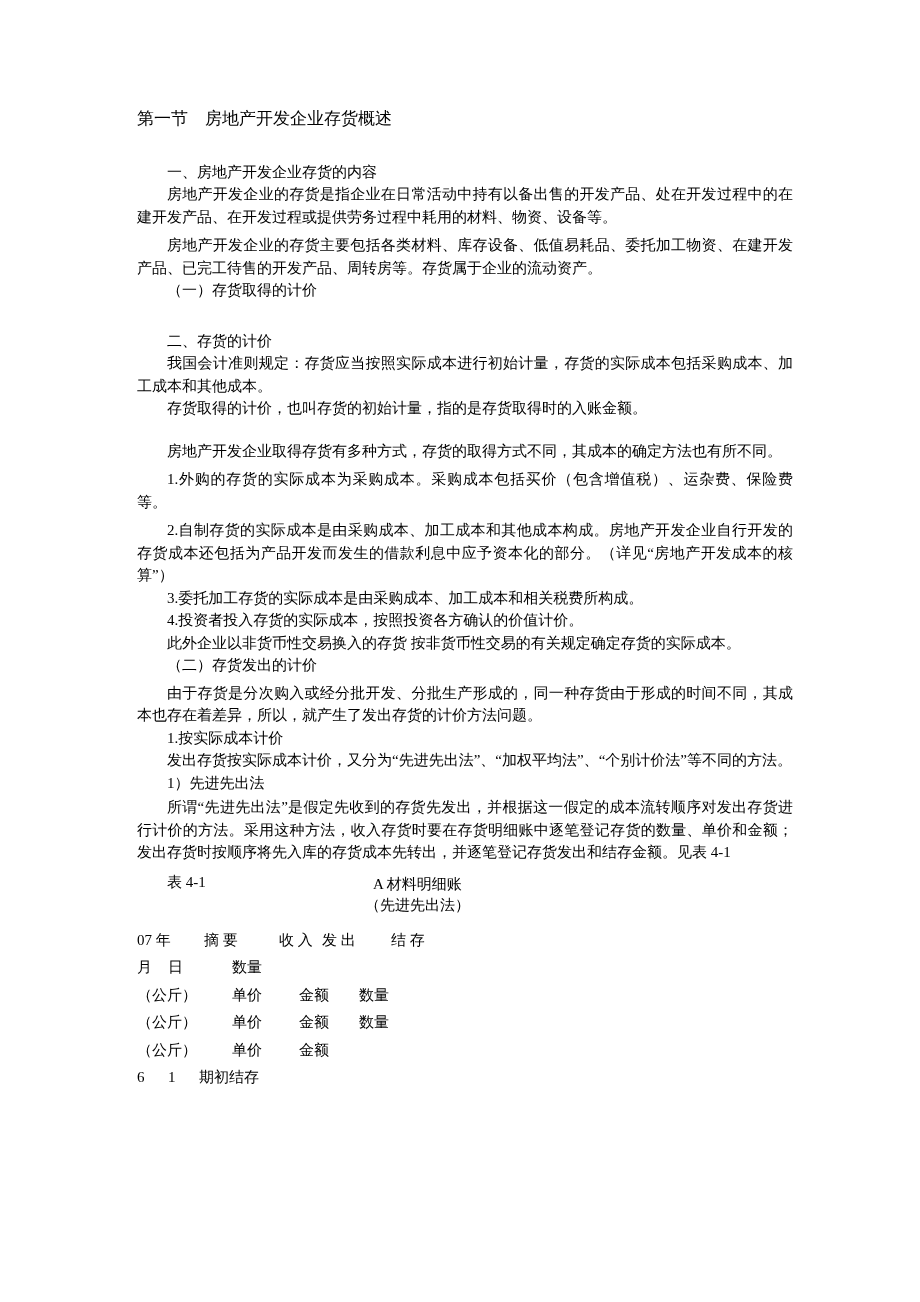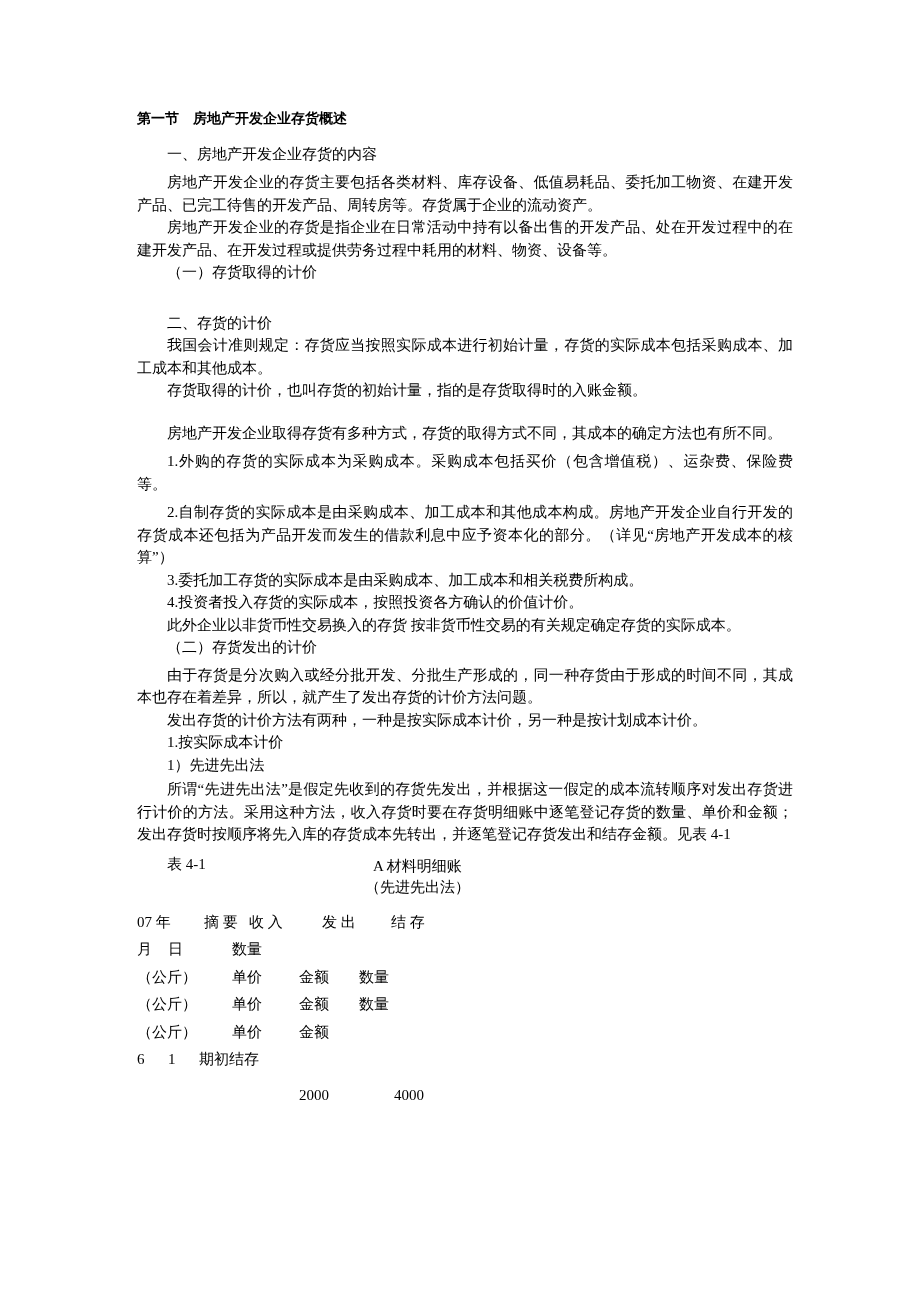--- a/index.html
+++ b/index.html
@@ -5,23 +5,23 @@
   html,body{margin:0;padding:0;background:#ffffff;}
   body{
     width:920px;height:1302px;position:relative;
     font-family:"Liberation Serif","DejaVu Serif",serif;
     color:#000000;
   }
   .content{
     position:absolute;left:137px;top:108px;width:656px;
     font-size:15px;line-height:22.5px;
   }
-  .doc-title{margin:0;font-weight:bold;font-size:14px;}
+  .doc-title{margin:0;font-weight:normal;font-size:17px;}
   .para{margin:0;text-indent:30px;text-align:justify;}
-  .mt30{margin-top:12px}
+  .mt30{margin-top:30px}
   .mt28{margin-top:28px}
   .mt7{margin-top:20px}
   .mt6{margin-top:6px}
   .mt5{margin-top:5px}
   .mt2{margin-top:2px}
   .tblhead{position:relative;height:23px;margin-top:7px;}
   .tblhead .lbl{position:absolute;left:30px;top:0;white-space:pre;}
   .tblhead .ttl{position:absolute;left:236px;top:2px;white-space:pre;}
   .subtitle{position:relative;height:23px;text-align:center;}
   .subtitle span{position:absolute;left:228px;top:0;white-space:pre;}
@@ -31,52 +31,52 @@
   .lrow.amounts{margin-top:8px;}
 </style>
 </head>
 <body>
 
 <div class="content">
 
   <p class="doc-title">第一节　房地产开发企业存货概述</p>
 
   <p class="para mt30">一、房地产开发企业存货的内容</p>
+  <p class="para">房地产开发企业的存货是指企业在日常活动中持有以备出售的开发产品、处在开发过程中的在建开发产品、在开发过程或提供劳务过程中耗用的材料、物资、设备等。</p>
   <p class="para mt6">房地产开发企业的存货主要包括各类材料、库存设备、低值易耗品、委托加工物资、在建开发产品、已完工待售的开发产品、周转房等。存货属于企业的流动资产。</p>
-  <p class="para">房地产开发企业的存货是指企业在日常活动中持有以备出售的开发产品、处在开发过程中的在建开发产品、在开发过程或提供劳务过程中耗用的材料、物资、设备等。</p>
 
   <p class="para">（一）存货取得的计价</p>
   <p class="para mt28">二、存货的计价</p>
   <p class="para">我国会计准则规定：存货应当按照实际成本进行初始计量，存货的实际成本包括采购成本、加工成本和其他成本。</p>
   <p class="para">存货取得的计价，也叫存货的初始计量，指的是存货取得时的入账金额。</p>
   <p class="para mt7">房地产开发企业取得存货有多种方式，存货的取得方式不同，其成本的确定方法也有所不同。</p>
   <p class="para mt6">1.外购的存货的实际成本为采购成本。采购成本包括买价（包含增值税）、运杂费、保险费等。</p>
   <p class="para mt6">2.自制存货的实际成本是由采购成本、加工成本和其他成本构成。房地产开发企业自行开发的存货成本还包括为产品开发而发生的借款利息中应予资本化的部分。（详见“房地产开发成本的核算”）</p>
   <p class="para">3.委托加工存货的实际成本是由采购成本、加工成本和相关税费所构成。</p>
   <p class="para">4.投资者投入存货的实际成本，按照投资各方确认的价值计价。</p>
   <p class="para">此外企业以非货币性交易换入的存货 按非货币性交易的有关规定确定存货的实际成本。</p>
   <p class="para">（二）存货发出的计价</p>
   <p class="para mt5">由于存货是分次购入或经分批开发、分批生产形成的，同一种存货由于形成的时间不同，其成本也存在着差异，所以，就产生了发出存货的计价方法问题。</p>
-  <p class="para">发出存货的计价方法有两种，一种是按实际成本计价，另一种是按计划成本计价。</p>
   <p class="para">1.按实际成本计价</p>
+  <p class="para">发出存货按实际成本计价，又分为“先进先出法”、“加权平均法”、“个别计价法”等不同的方法。</p>
   <p class="para">1）先进先出法</p>
   <p class="para mt2">所谓“先进先出法”是假定先收到的存货先发出，并根据这一假定的成本流转顺序对发出存货进行计价的方法。采用这种方法，收入存货时要在存货明细账中逐笔登记存货的数量、单价和金额；发出存货时按顺序将先入库的存货成本先转出，并逐笔登记存货发出和结存金额。见表 4-1</p>
 
   <div class="tblhead">
     <span class="lbl">表 4-1</span>
     <span class="ttl">A 材料明细账</span>
   </div>
   <div class="subtitle">
     <span>（先进先出法）</span>
   </div>
 
   <div class="lrow first">
     <span style="left:0">07 年</span>
     <span style="left:67px">摘 要</span>
-    <span style="left:112px">收 入</span>
+    <span style="left:142px">收 入</span>
     <span style="left:185px">发 出</span>
     <span style="left:254px">结 存</span>
   </div>
   <div class="lrow">
     <span style="left:0">月</span>
     <span style="left:31px">日</span>
     <span style="left:95px">数量</span>
   </div>
   <div class="lrow">
     <span style="left:0">（公斤）</span>
@@ -93,18 +93,14 @@
   <div class="lrow">
     <span style="left:0">（公斤）</span>
     <span style="left:95px">单价</span>
     <span style="left:162px">金额</span>
   </div>
   <div class="lrow">
     <span style="left:0">6</span>
     <span style="left:31px">1</span>
     <span style="left:62px">期初结存</span>
   </div>
-  <div class="lrow amounts">
-    <span style="left:162px">2000</span>
-    <span style="left:257px">4000</span>
-  </div>
 
 </div>
 
 </body></html>

